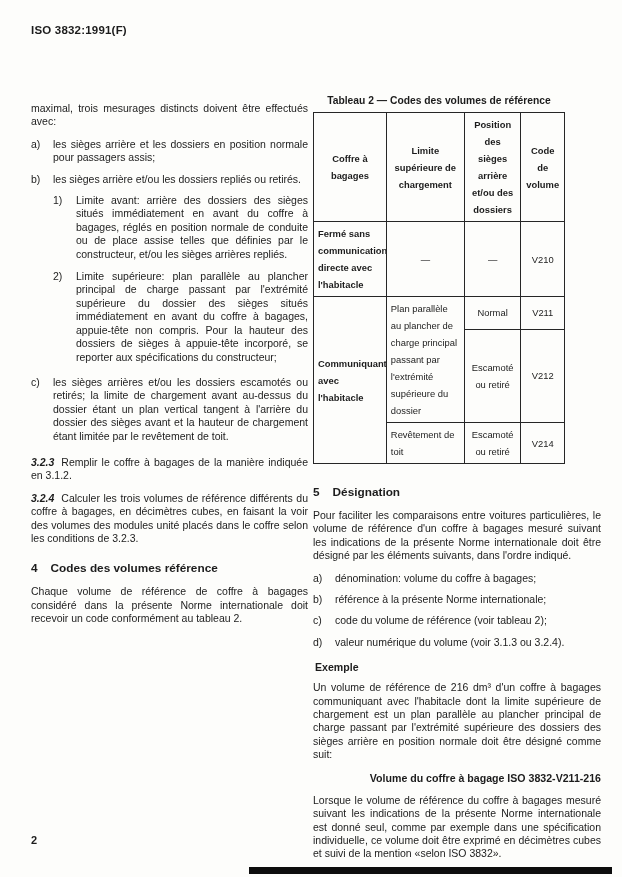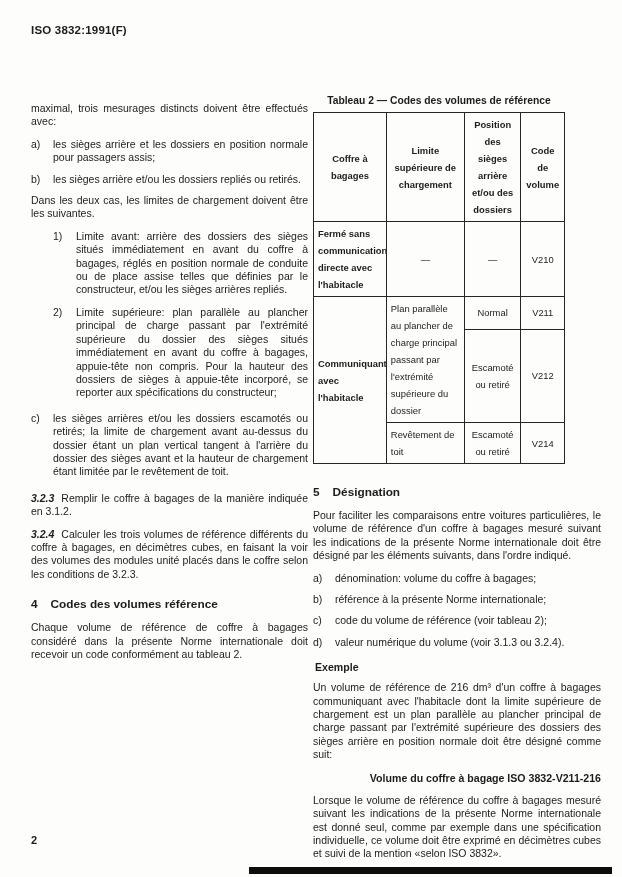--- a/index.html
+++ b/index.html
@@ -45,21 +45,20 @@
 
     <div class="hang">
       <span class="lbl">a)</span>
       <span class="txt">les sièges arrière et les dossiers en position normale pour passagers assis;</span>
     </div>
     <div class="hang">
       <span class="lbl">b)</span>
       <span class="txt">les sièges arrière et/ou les dossiers repliés ou retirés.</span>
     </div>
 
-    <p class="body indent1">Dans les deux cas, les limites de chargement doivent être les suivantes.</p>
 
     <div class="hang nested">
       <span class="lbl">1)</span>
       <span class="txt">Limite avant: arrière des dossiers des sièges situés immédiatement en avant du coffre à bagages, réglés en position normale de conduite ou de place assise telles que définies par le constructeur, et/ou les sièges arrières repliés.</span>
     </div>
     <div class="hang nested" style="margin-bottom:12px;">
       <span class="lbl">2)</span>
       <span class="txt">Limite supérieure: plan parallèle au plancher principal de charge passant par l'extrémité supérieure du dossier des sièges situés immédiatement en avant du coffre à bagages, appuie-tête non compris. Pour la hauteur des dossiers de sièges à appuie-tête incorporé, se reporter aux spécifications du constructeur;</span>
     </div>
 

